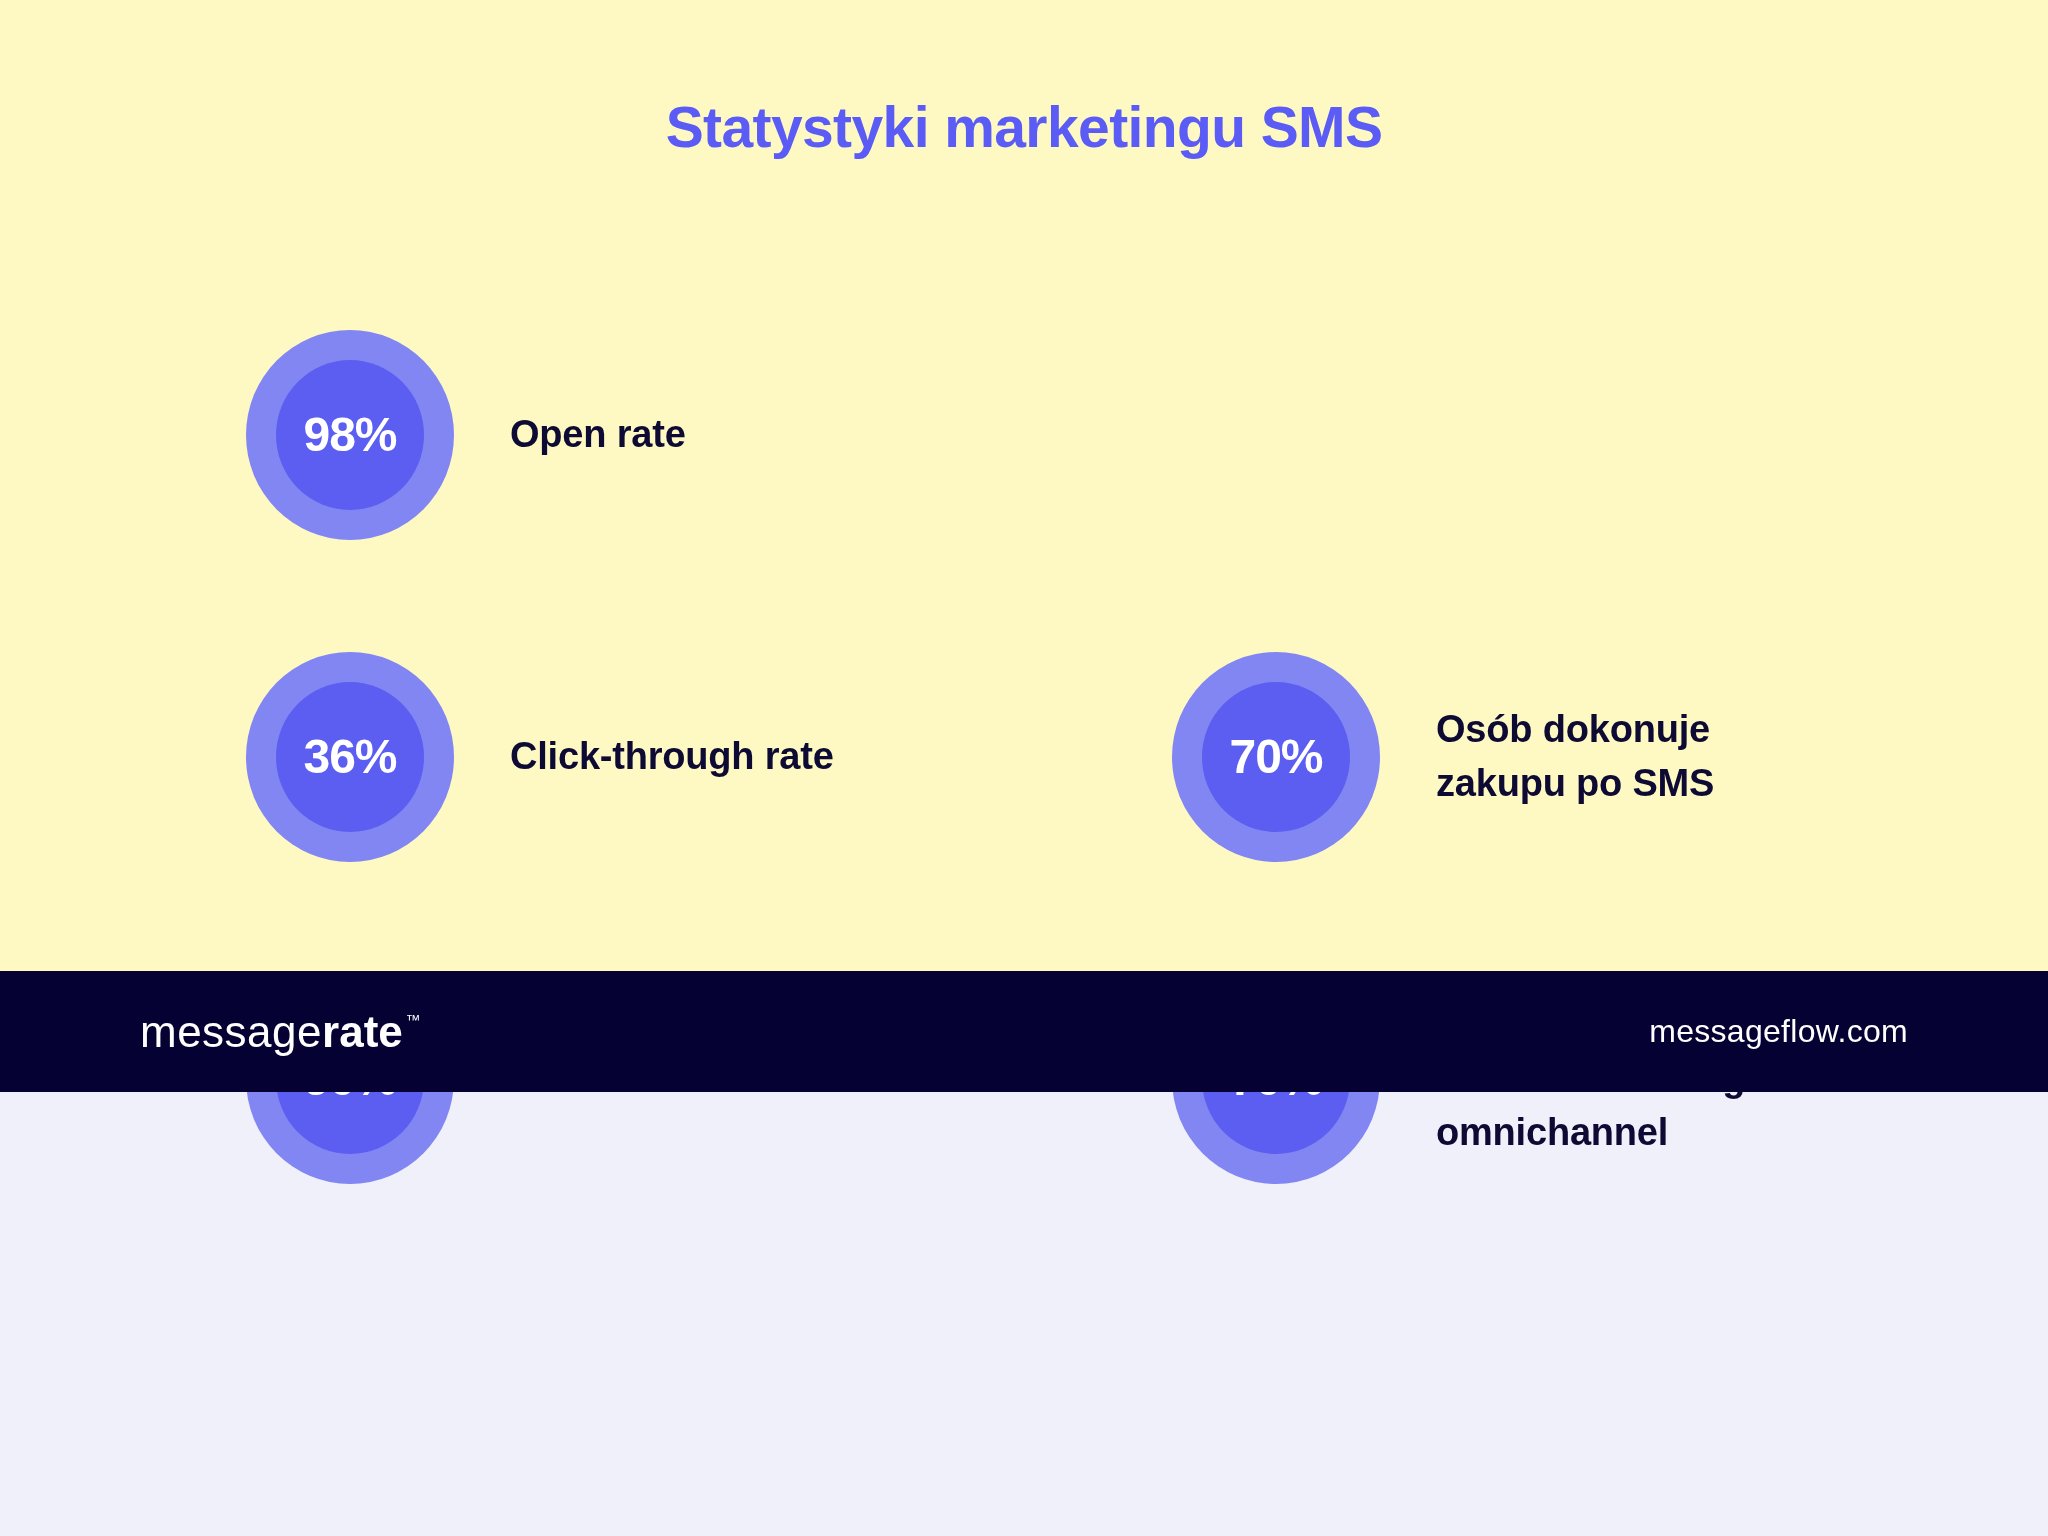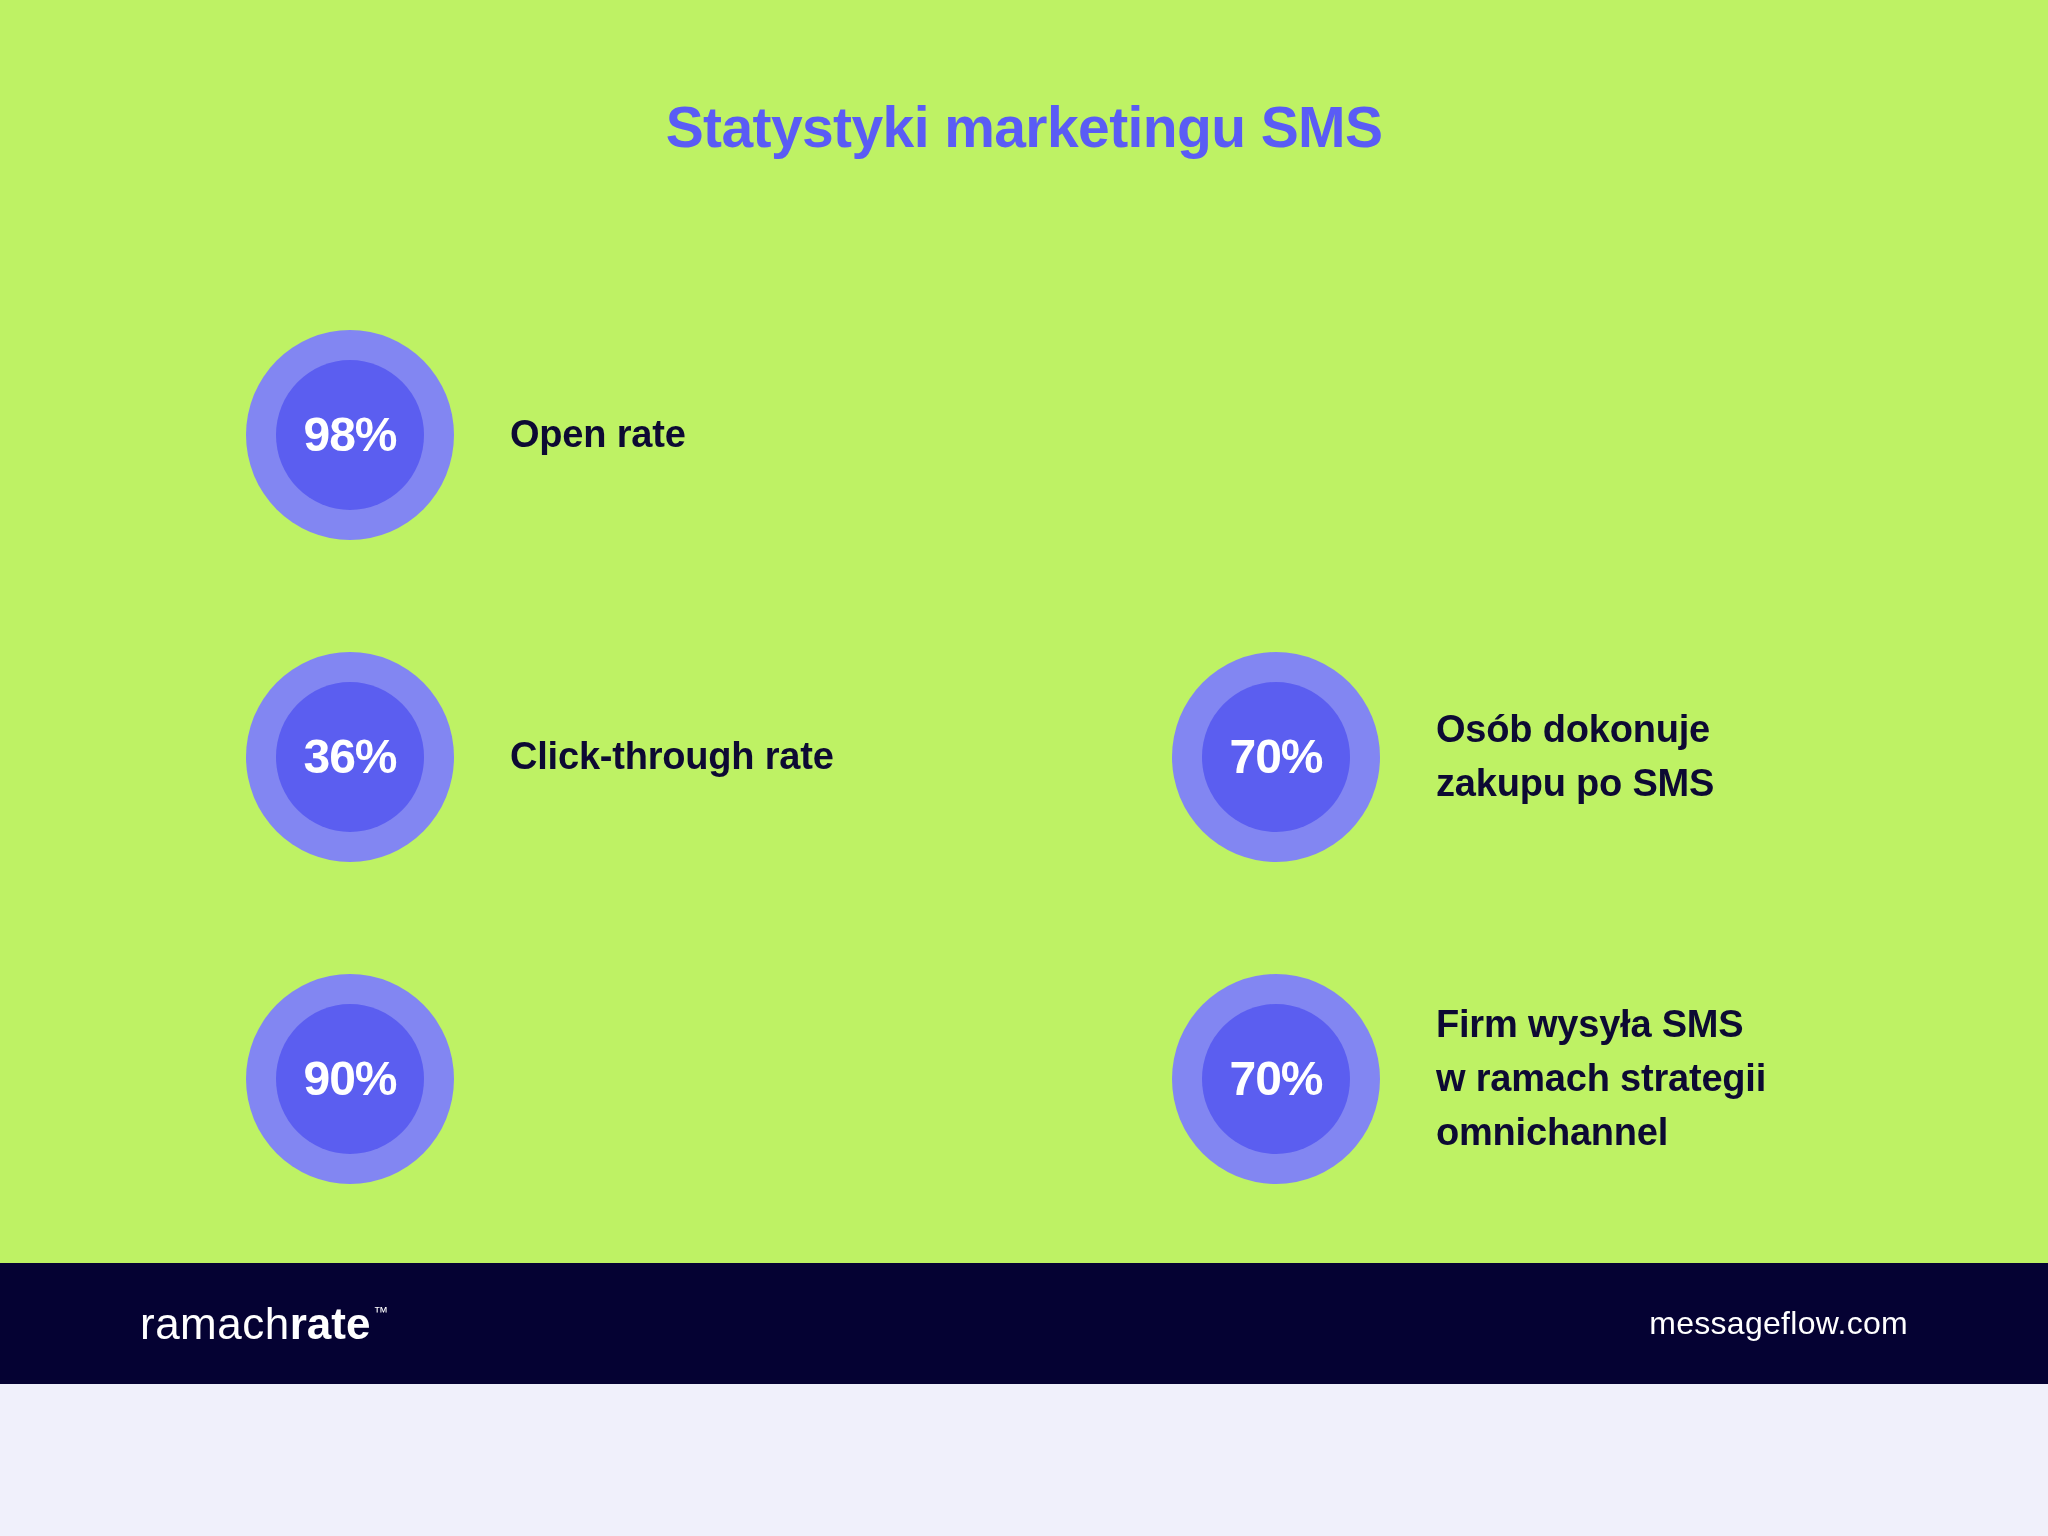--- a/index.html
+++ b/index.html
@@ -10,22 +10,22 @@
     width: 2048px;
     height: 1536px;
     overflow: hidden;
     font-family: "Liberation Sans", sans-serif;
     background: #f0f0fb;
   }
 
   .poster {
     position: relative;
     width: 2048px;
-    height: 1384px;
-    background: #bef264;
+    height: 1092px;
+    background: #fef9c3;
     box-sizing: border-box;
   }
 
   
   .title {
     position: absolute;
     top: 96px;
     left: 0;
     width: 2048px;
     text-align: center;
@@ -204,20 +204,20 @@
 w ramach strategii
 omnichannel</div>
       </div>
 
     </div>
 
   </div>
 
   <div class="footer">
     <div class="logo">
-      <span class="light">ramach</span>
+      <span class="light">message</span>
         <span class="bold">rate</span>
         <span class="tm">™</span>
     </div>
     <div class="site-url">messageflow.com</div>
   </div>
 
 </div>
 
 </body></html>

